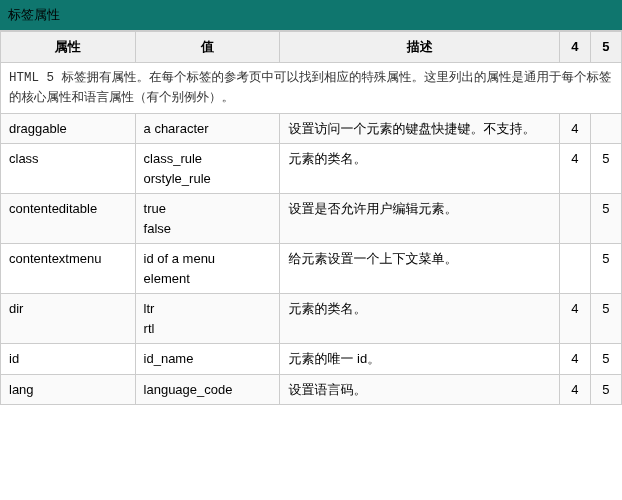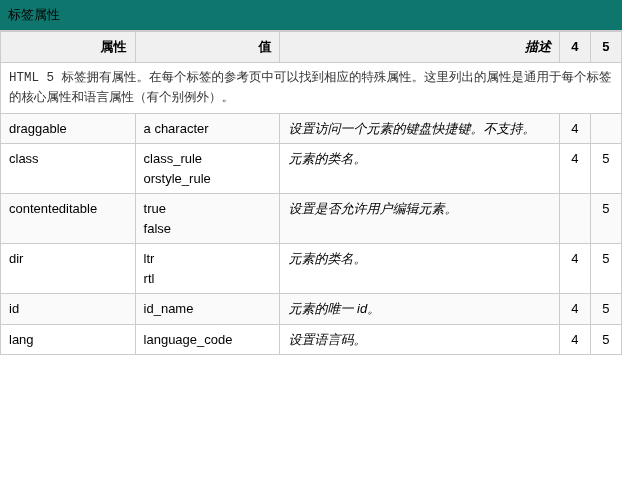--- a/index.html
+++ b/index.html
@@ -26,25 +26,25 @@
     }
     th, td {
       border: 1px solid #ccc;
       padding: 5px 8px;
       vertical-align: top;
       line-height: 1.5;
     }
     th {
       background: #f0f0f0;
       font-weight: bold;
-      text-align: right;
+      text-align: center;
     }
     .col-attr { width: 130px; }
     .col-val  { width: 140px; }
-    .col-desc { width: 270px; font-style: italic; }
+    .col-desc { width: 270px; }
     .col-4    { width: 30px; text-align: center; }
     .col-5    { width: 30px; text-align: center; }
     .intro-row td {
       font-size: 12.5px;
       color: #333;
       line-height: 1.6;
     }
     tr:nth-child(even) td {
       background: #fafafa;
     }
@@ -91,20 +91,27 @@
         <td class="col-5">5</td>
       </tr>
       <tr>
         <td class="col-attr">contenteditable</td>
         <td class="col-val">true<br>false</td>
         <td class="col-desc">设置是否允许用户编辑元素。</td>
         <td class="col-4"></td>
         <td class="col-5">5</td>
       </tr>
       <tr>
+        <td class="col-attr">contentextmenu</td>
+        <td class="col-val">id  of  a  menu<br>element</td>
+        <td class="col-desc">给元素设置一个上下文菜单。</td>
+        <td class="col-4"></td>
+        <td class="col-5">5</td>
+      </tr>
+      <tr>
         <td class="col-attr">dir</td>
         <td class="col-val">ltr<br>rtl</td>
         <td class="col-desc">元素的类名。</td>
         <td class="col-4">4</td>
         <td class="col-5">5</td>
       </tr>
       <tr>
         <td class="col-attr">id</td>
         <td class="col-val">id_name</td>
         <td class="col-desc">元素的唯一 id。</td>

